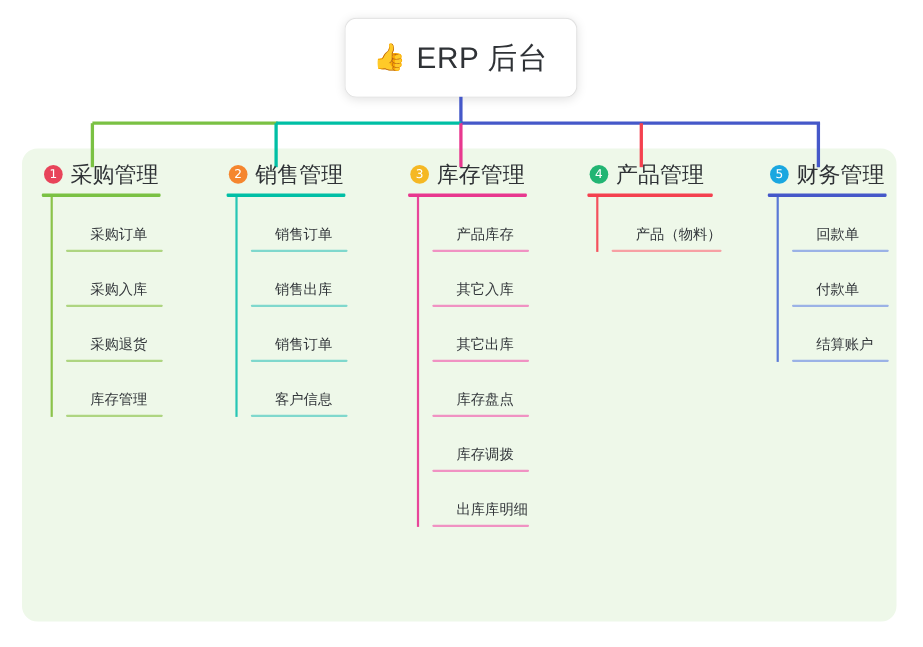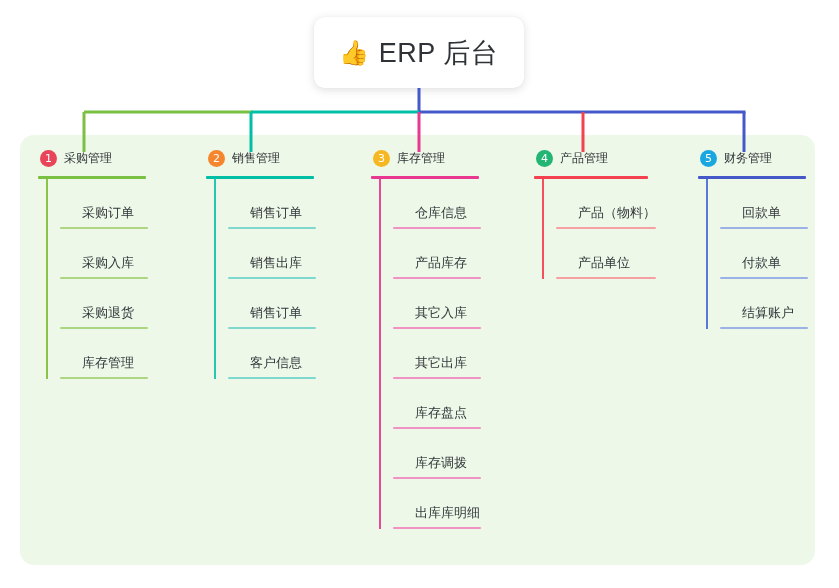--- a/index.html
+++ b/index.html
@@ -82,21 +82,21 @@
     border-radius: 50%;
     color: #ffffff;
     font-size: 11px;
     line-height: 17px;
     text-align: center;
     margin-right: 7px;
     flex: 0 0 auto;
     font-family: "DejaVu Sans", sans-serif;
   }
   .col-title {
-    font-size: 12px;
+    font-size: 20px;
     color: #2f3236;
   }
   .head-rule {
     height: 3px;
     margin-top: 6px;
     border-radius: 1px;
   }
   .branch {
     position: relative;
     padding-left: 22px;
@@ -205,24 +205,20 @@
     </div>
     <div class="column" style="left: 371px; width: 108px;">
       <div class="col-head">
         <span class="badge" style="background: rgb(245, 184, 35);">3</span>
         <span class="col-title">库存管理</span>
       </div>
       <div class="head-rule" style="background: rgb(232, 56, 143); width: 108px;"></div>
       <div class="branch">
         <div class="trunk" style="background: rgb(232, 71, 154);"></div>
         <div class="leaf">
-          <span class="leaf-label">仓库信息</span>
-          <div class="leaf-rule" style="background: rgb(240, 146, 195); width: 88px;"></div>
-        </div>
-        <div class="leaf">
           <span class="leaf-label">产品库存</span>
           <div class="leaf-rule" style="background: rgb(240, 146, 195); width: 88px;"></div>
         </div>
         <div class="leaf">
           <span class="leaf-label">其它入库</span>
           <div class="leaf-rule" style="background: rgb(240, 146, 195); width: 88px;"></div>
         </div>
         <div class="leaf">
           <span class="leaf-label">其它出库</span>
           <div class="leaf-rule" style="background: rgb(240, 146, 195); width: 88px;"></div>
@@ -246,24 +242,20 @@
         <span class="badge" style="background: rgb(34, 181, 115);">4</span>
         <span class="col-title">产品管理</span>
       </div>
       <div class="head-rule" style="background: rgb(244, 65, 79); width: 114px;"></div>
       <div class="branch">
         <div class="trunk" style="background: rgb(244, 81, 93);"></div>
         <div class="leaf">
           <span class="leaf-label">产品（物料）</span>
           <div class="leaf-rule" style="background: rgb(247, 160, 164); width: 100px;"></div>
         </div>
-        <div class="leaf">
-          <span class="leaf-label">产品单位</span>
-          <div class="leaf-rule" style="background: rgb(247, 160, 164); width: 100px;"></div>
-        </div>
       </div>
     </div>
     <div class="column" style="left: 698px; width: 108px;">
       <div class="col-head">
         <span class="badge" style="background: rgb(26, 167, 224);">5</span>
         <span class="col-title">财务管理</span>
       </div>
       <div class="head-rule" style="background: rgb(69, 88, 201); width: 108px;"></div>
       <div class="branch">
         <div class="trunk" style="background: rgb(90, 121, 214);"></div>

